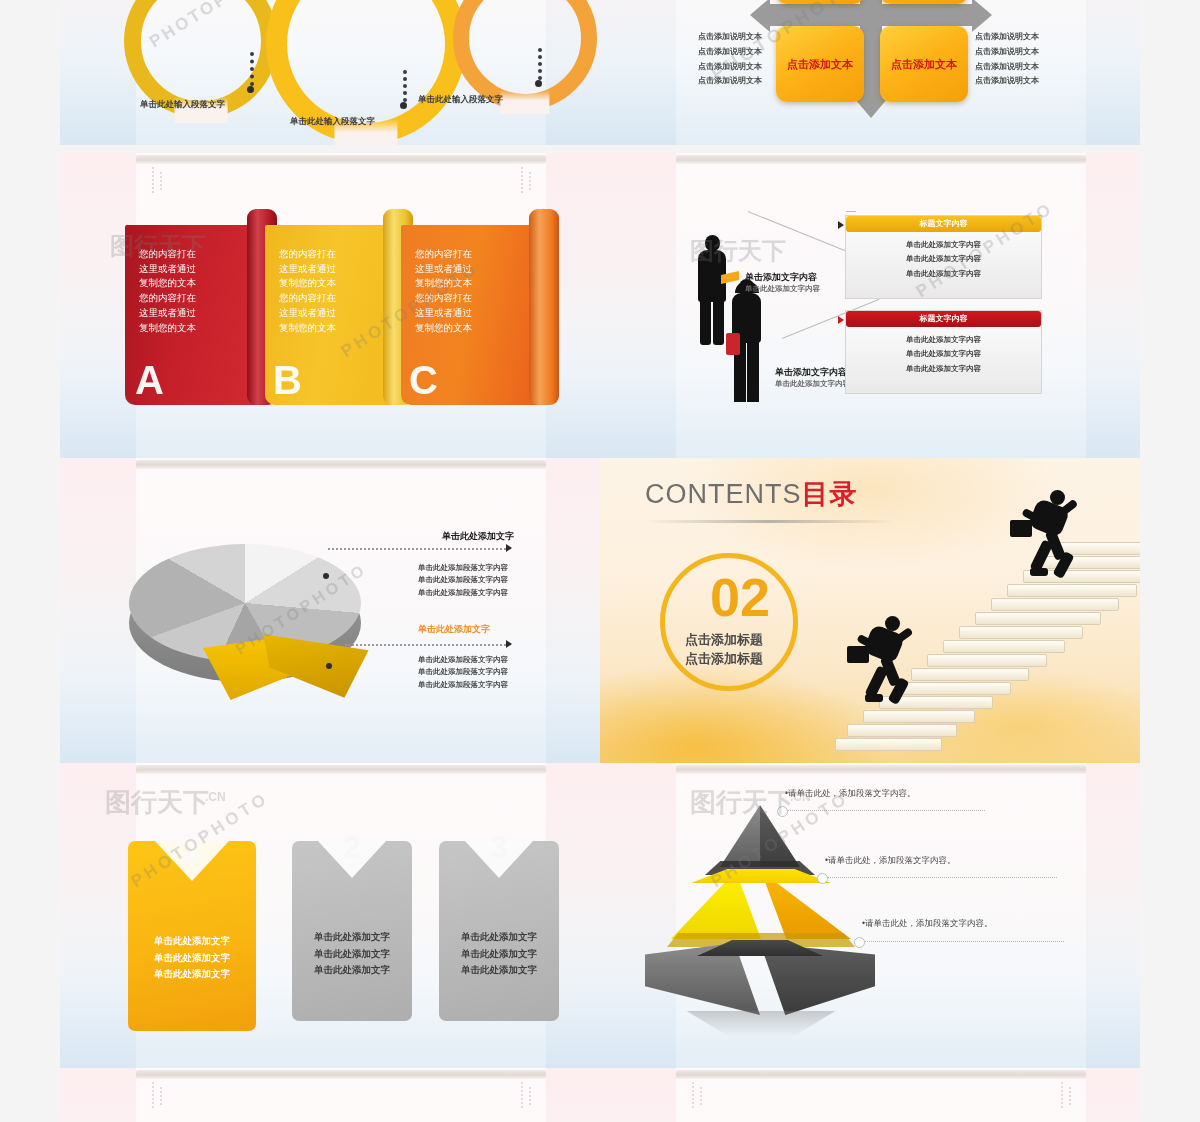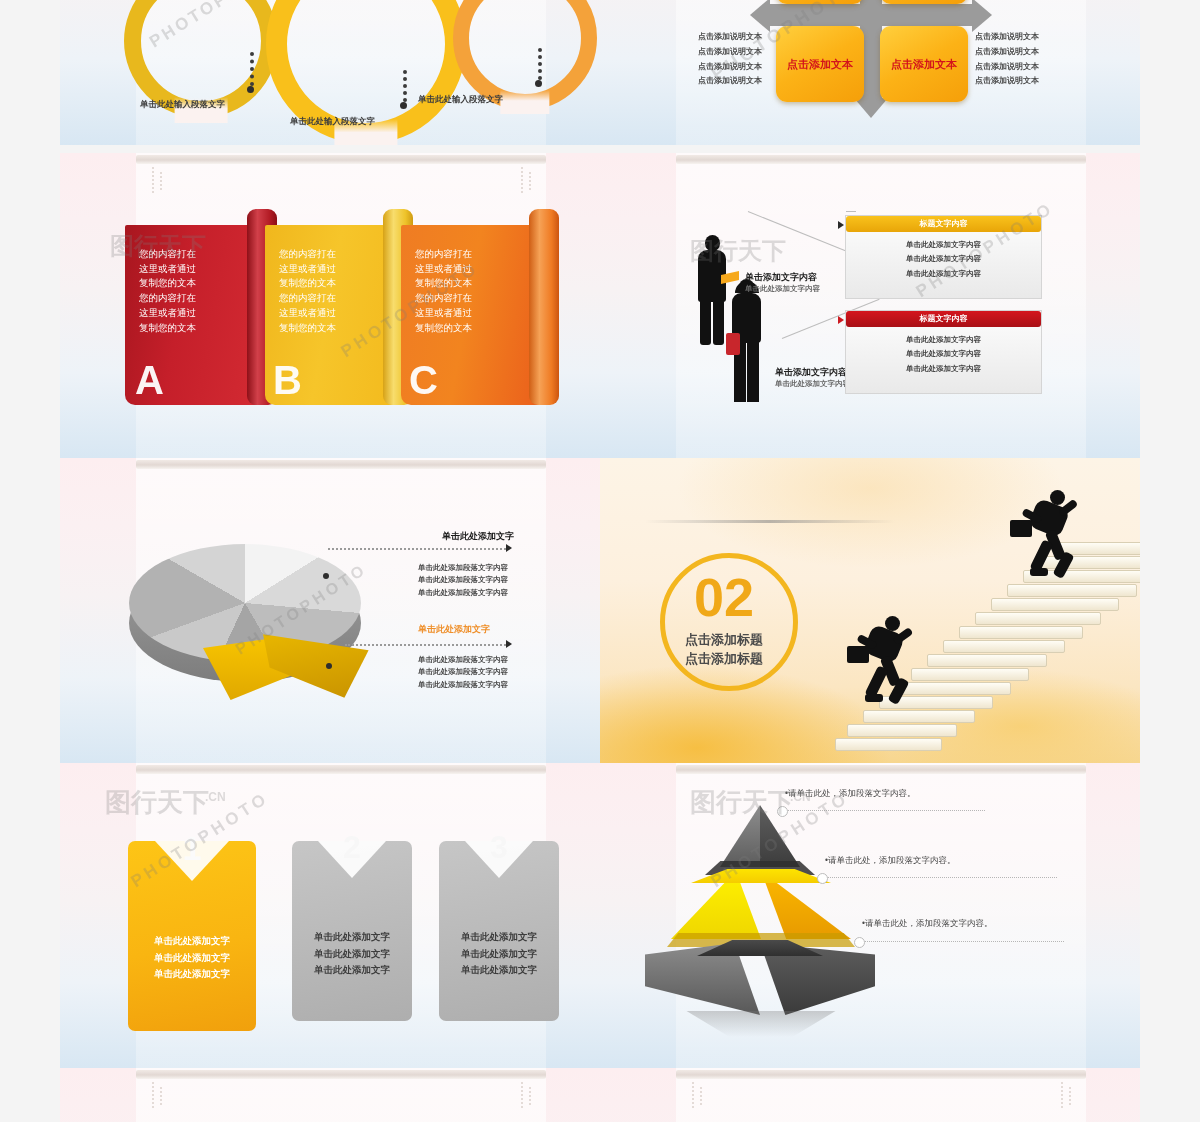--- a/index.html
+++ b/index.html
@@ -318,24 +318,27 @@
     <div class="legbody" style="left:358px;top:196px;font-size:7.5px;">
       <div>单击此处添加段落文字内容</div>
       <div>单击此处添加段落文字内容</div>
       <div>单击此处添加段落文字内容</div>
     </div>
   </div>
 
   <div class="slide" style="left:600px;top:458px;width:540px;height:305px;">
     <div class="contents-bg"></div>
 
+    <div class="contents-title" style="left:45px;top:18px;font-size:27px;">
+      <span class="ct-en">CONTENTS</span><span class="ct-cn">目录</span>
+    </div>
     <div class="ct-rule" style="left:45px;top:62px;width:250px;"></div>
 
     <div class="circ02" style="left:60px;top:95px;width:128px;height:128px;"></div>
-    <div class="num02" style="left:60px;top:112px;width:128px;text-align:center;font-size:54px;">02</div>
+    <div class="num02" style="left:76px;top:112px;width:128px;text-align:center;font-size:54px;">02</div>
     <div class="subt" style="left:40px;top:173px;width:168px;font-size:13px;">
       <div>点击添加标题</div>
       <div>点击添加标题</div>
     </div>
 
     <div style="position:absolute;left:235px;top:0;width:305px;height:305px;">
       <div class="stair" style="left:0px;  top:280px;width:105px;height:11px;"></div>
       <div class="stair" style="left:12px; top:266px;width:108px;height:11px;"></div>
       <div class="stair" style="left:28px; top:252px;width:110px;height:11px;"></div>
       <div class="stair" style="left:44px; top:238px;width:112px;height:11px;"></div>

